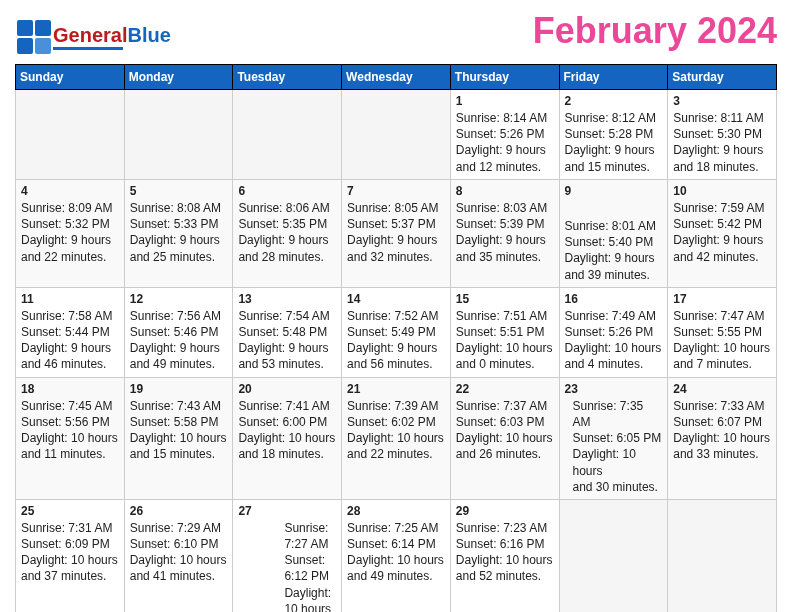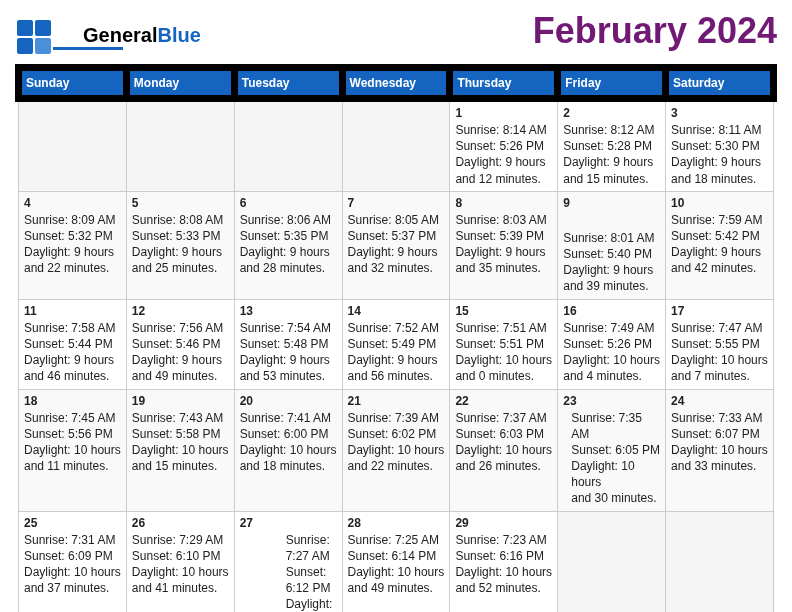--- a/index.html
+++ b/index.html
@@ -27,39 +27,39 @@
       height: 3px;
       background: #1565C0;
       margin-top: 2px;
     }
     .title-block {
       text-align: right;
     }
     .month-title {
       font-size: 36px;
       font-weight: bold;
-      color: #701a75;
+      color: #ec4899;
     }
     .location-title {
       font-size: 16px;
       color: #444;
     }
     table {
       width: 100%;
       border-collapse: collapse;
       table-layout: fixed;
     }
     thead tr th {
       background: #1565C0;
       color: #fff;
       font-size: 12px;
       font-weight: bold;
       padding: 5px 4px;
       text-align: left;
-      border: 7px solid #000000;
+      border: 1px solid #000000;
     }
     tbody tr td {
       vertical-align: top;
       border: 1px solid #ccc;
       padding: 4px 5px;
       font-size: 10px;
       color: #222;
       min-height: 80px;
       height: 90px;
       background: #fff;
@@ -93,21 +93,21 @@
     <div class="logo-wrapper">
       <svg width="38" height="38" viewBox="0 0 38 38">
         <rect x="2" y="2" width="16" height="16" rx="2" fill="#1565C0"></rect>
         <rect x="20" y="2" width="16" height="16" rx="2" fill="#1565C0"></rect>
         <rect x="2" y="20" width="16" height="16" rx="2" fill="#1565C0"></rect>
         <rect x="20" y="20" width="16" height="16" rx="2" fill="#4a90d9"></rect>
 
       </svg>
       <div>
         <div style="font-size:20px; font-weight:bold; line-height:1;">
-          <span style="color:#000000;margin-left:30px;">General</span><span style="color:#1565C0;">Blue</span>
+          <span style="color:#b91c1c;">General</span><span style="color:#1565C0;">Blue</span>
         </div>
         <div class="logo-line"></div>
       </div>
     </div>
   </div>
   <div class="title-block">
     <div class="month-title">February 2024</div>
   </div>
 </div>
 

